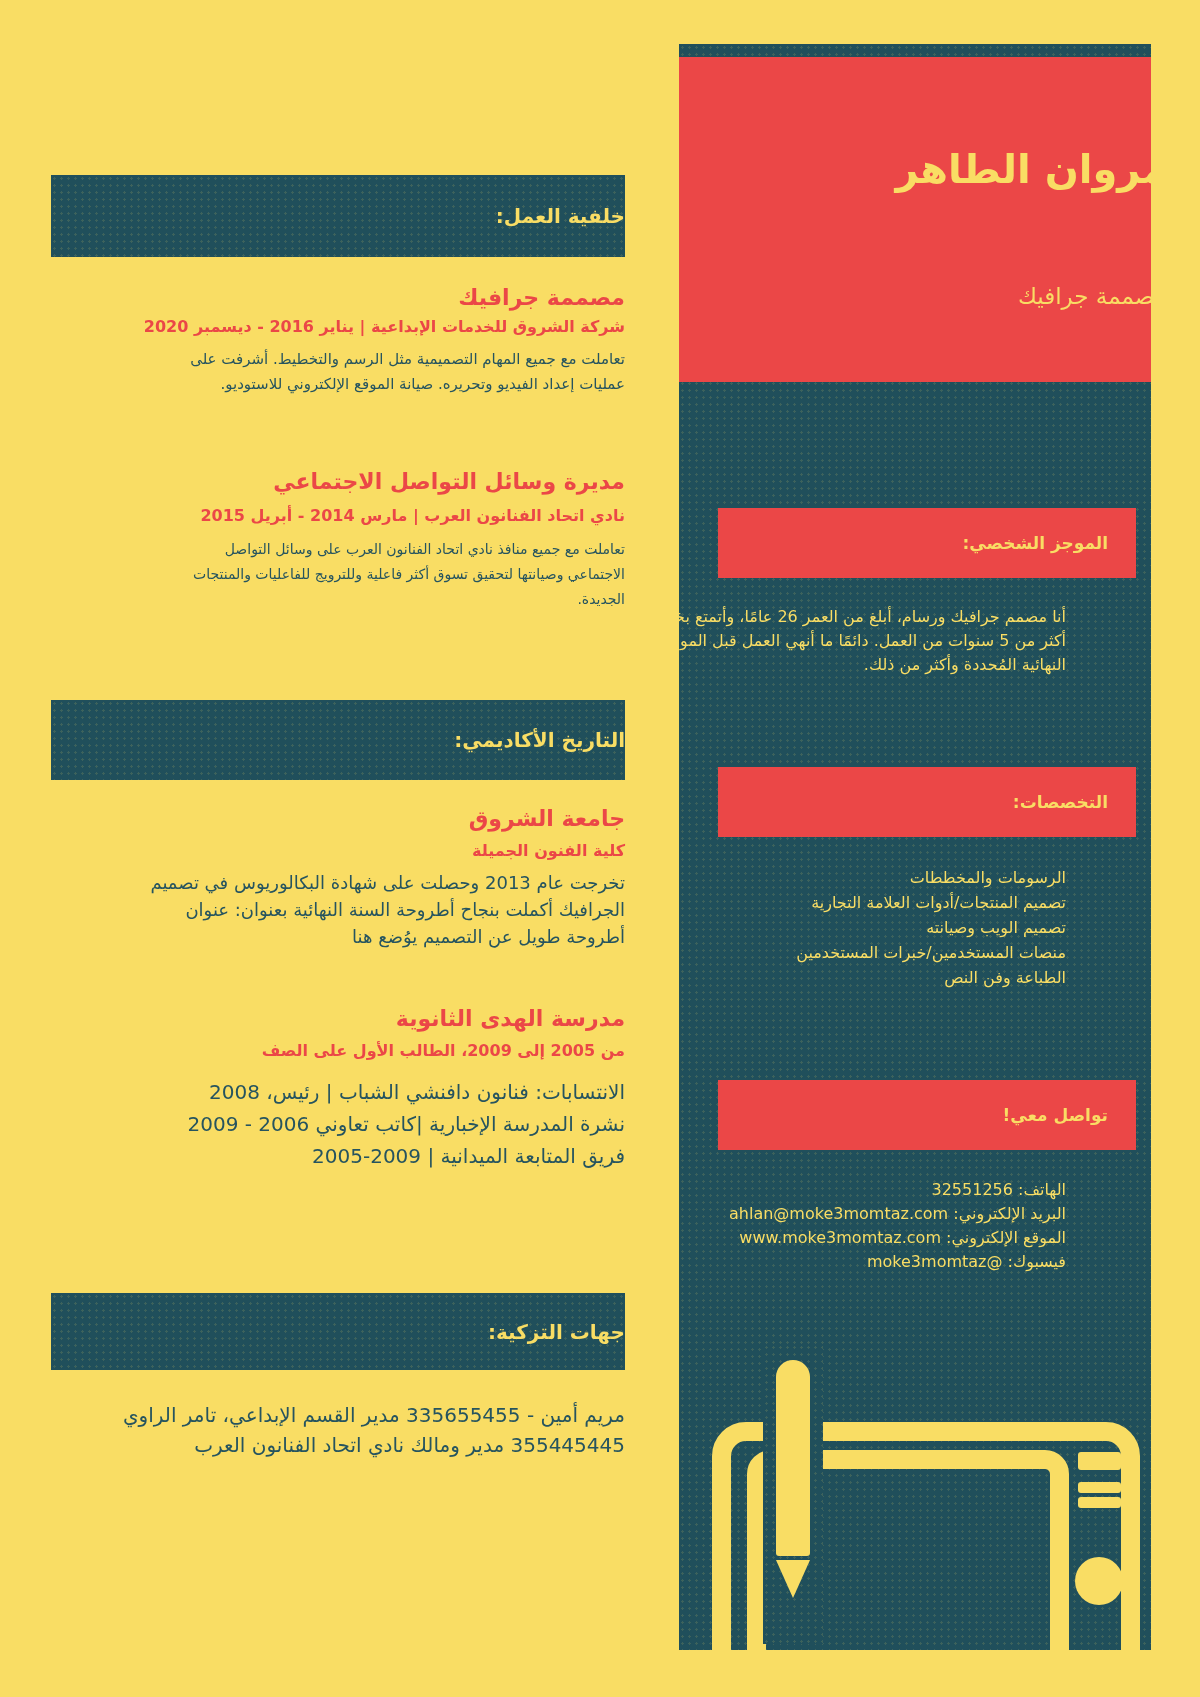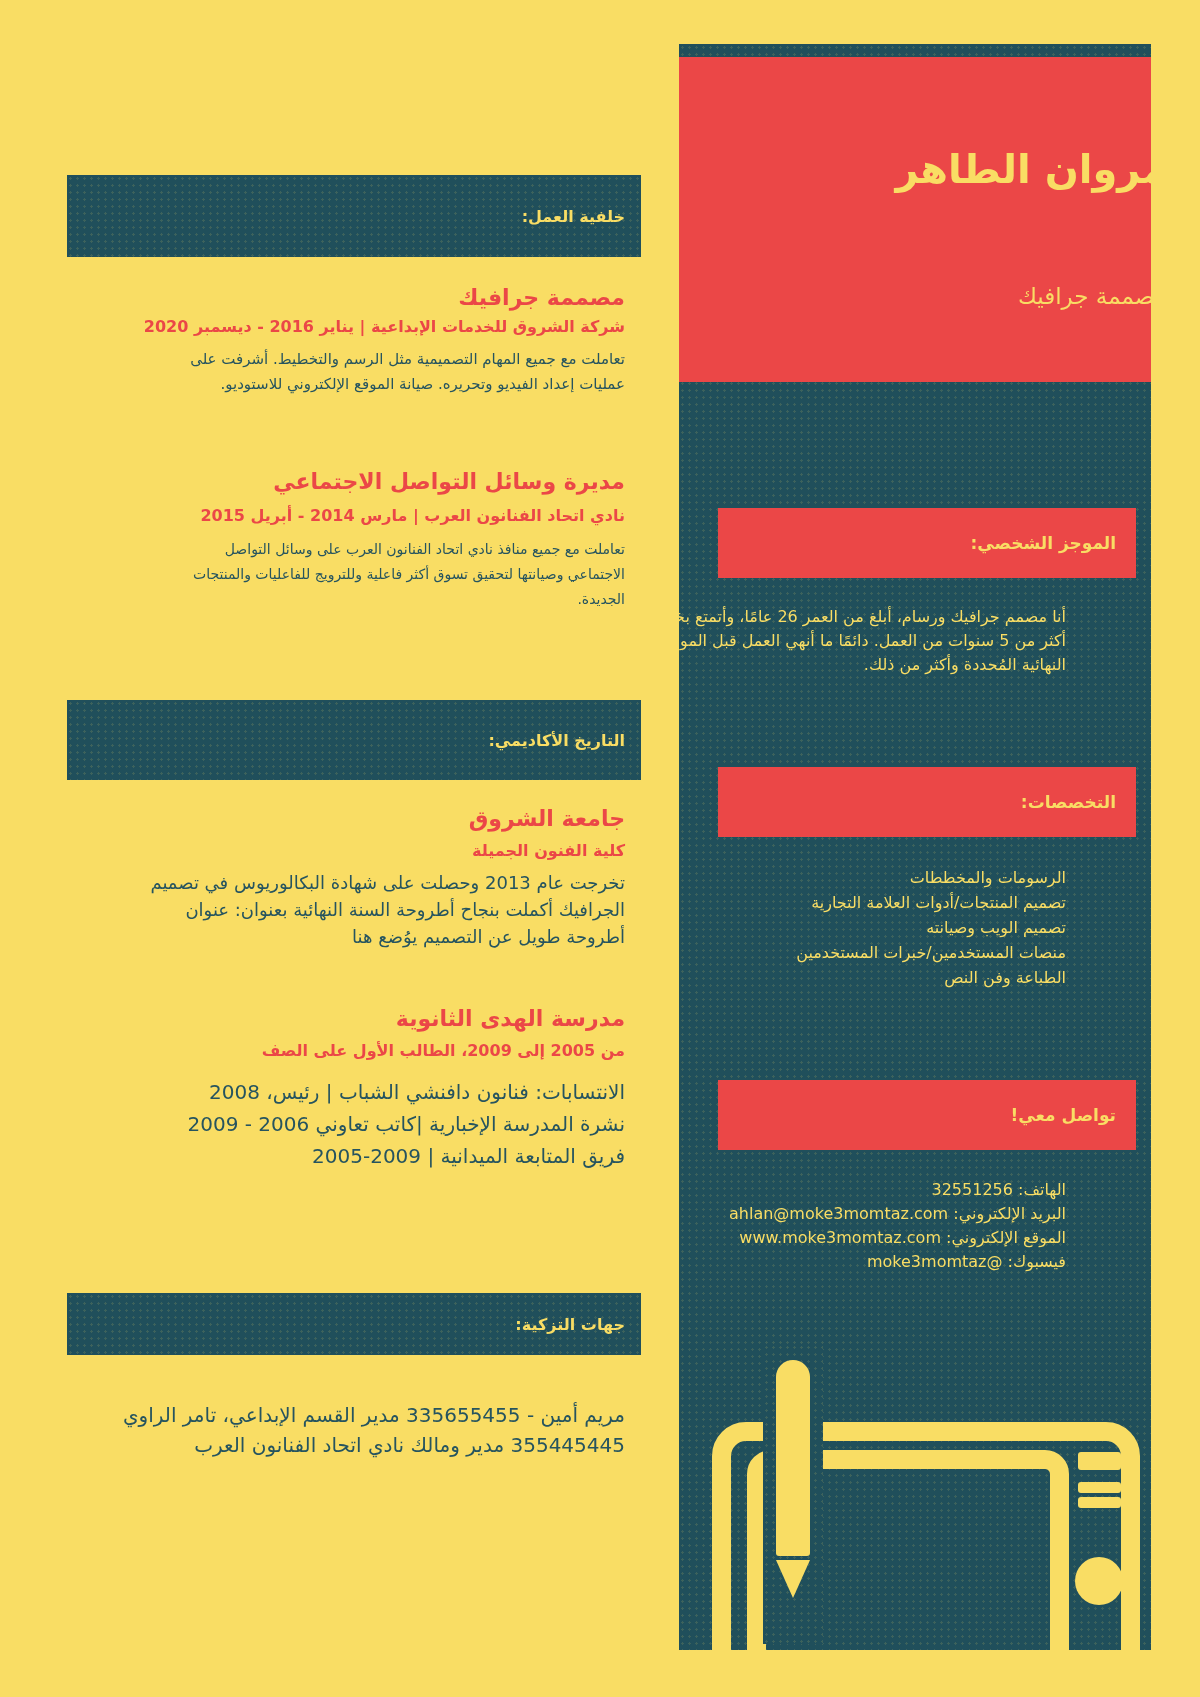--- a/index.html
+++ b/index.html
@@ -30,34 +30,33 @@
     font-size:40px; font-weight:bold; letter-spacing:0; line-height:1.2;
   }
   #person-title{
     position:absolute; right:29px; top:226px; color:var(--yellow);
     font-size:23px; line-height:1.2;
   }
   .side-bar-heading{
     position:absolute; left:39px; width:418px; height:70px;
     background:var(--red); display:flex; align-items:center;
     color:var(--yellow); font-weight:bold; font-size:17px;
-    padding-right:20px;
+    padding-right:28px;
   }
   .side-text{
     position:absolute; right:85px; width:432px; text-align:right;
     color:var(--yellow); font-size:16px; line-height:24px;
   }
   .side-text .line{white-space:nowrap;}
   
   .main-bar-heading{
     position:absolute; left:51px; width:574px; height:80px;
     background-color:var(--teal); display:flex; align-items:center;
-    color:var(--yellow); font-weight:bold; font-size:16px;
-    padding-right:16px;
-    margin-left:16px;
+    color:var(--yellow); font-weight:bold; font-size:20px;
+    padding-right:0;
   }
   .main-text{
     position:absolute; right:575px; width:580px; text-align:right;
   }
   .entry-title{color:var(--red); font-weight:bold; font-size:22px; line-height:1.25;}
   .entry-meta{color:var(--red); font-weight:bold; font-size:16px; line-height:1.3;}
   .body-teal{color:var(--teal-text);}
   .lines .line{white-space:nowrap;}
   
   .tablet-part{position:absolute;}
@@ -185,21 +184,21 @@
 
   <div class="main-text entry-title" style="top:1005px">مدرسة الهدى الثانوية</div>
   <div class="main-text entry-meta" style="top:1041px">من 2005 إلى 2009، الطالب الأول على الصف</div>
   <div class="main-text body-teal lines" style="top:1076px; font-size:20px; line-height:32px;">
 
   <div class="line">الانتسابات: فنانون دافنشي الشباب | رئيس، 2008</div>
       <div class="line">نشرة المدرسة الإخبارية |كاتب تعاوني 2006 - 2009</div>
       <div class="line">فريق المتابعة الميدانية | 2009-2005</div>
     </div>
 
-  <div class="main-bar-heading dotted" style="top:1293px; height:62px;">
+  <div class="main-bar-heading dotted" style="top:1293px; height:77px;">
     <span>جهات التزكية:</span>
   </div>
   <div class="main-text body-teal lines" style="top:1400px; font-size:20px; line-height:30px;">
 
   <div class="line">مريم أمين - 335655455 مدير القسم الإبداعي، تامر الراوي</div>
       <div class="line">355445445 مدير ومالك نادي اتحاد الفنانون العرب</div>
     </div>
 
 </div>
 

